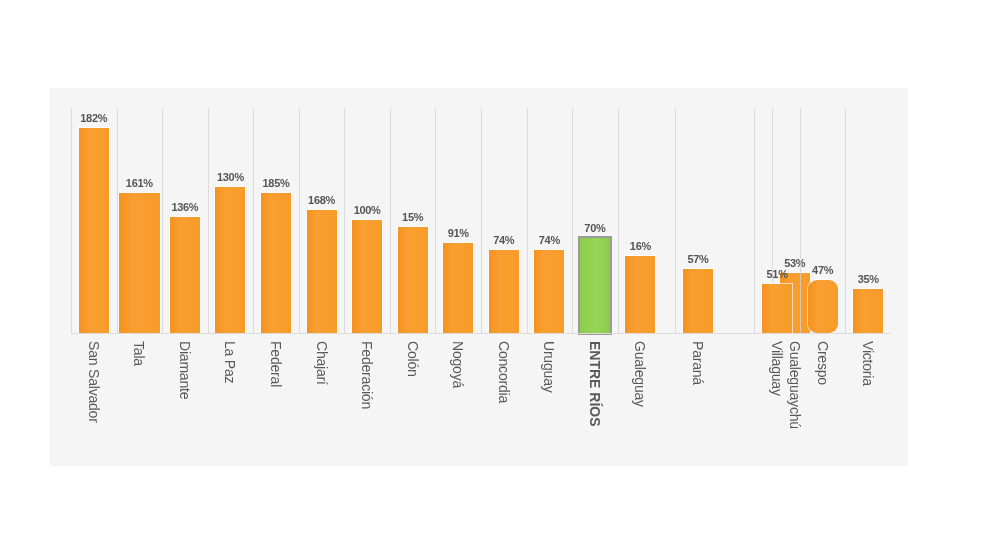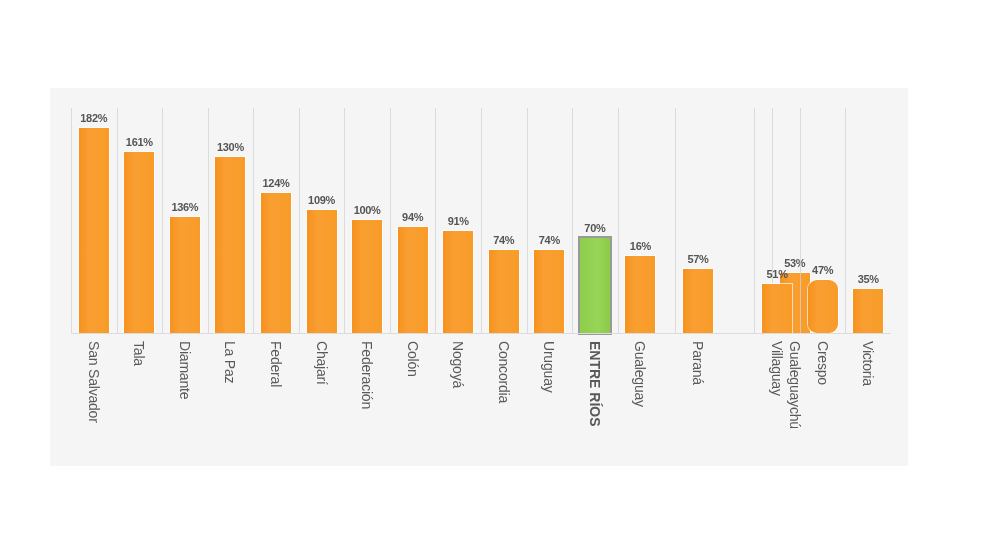--- a/index.html
+++ b/index.html
@@ -122,84 +122,84 @@
         <div class="bar-wrap">
           <div class="bar" style="height: 205px;">
             <span class="value-label">182%</span>
             <span class="cat-label">San Salvador</span>
           </div>
         </div>
       </div>
       <div class="slot" style="left: 45.5556px; width: 45.5556px;">
         <div class="gridline"></div>
         <div class="bar-wrap">
-          <div class="bar" style="height: 181px;">
+          <div class="bar" style="height: 140px; padding-left: 11px;">
             <span class="value-label">161%</span>
             <span class="cat-label">Tala</span>
           </div>
         </div>
       </div>
       <div class="slot" style="left: 91.1111px; width: 45.5556px;">
         <div class="gridline"></div>
         <div class="bar-wrap">
           <div class="bar" style="height: 116px;">
             <span class="value-label">136%</span>
             <span class="cat-label">Diamante</span>
           </div>
         </div>
       </div>
       <div class="slot" style="left: 136.667px; width: 45.5556px;">
         <div class="gridline"></div>
         <div class="bar-wrap">
-          <div class="bar" style="height: 176px;">
+          <div class="bar" style="height: 146px;">
             <span class="value-label">130%</span>
             <span class="cat-label">La Paz</span>
           </div>
         </div>
       </div>
       <div class="slot" style="left: 182.222px; width: 45.5556px;">
         <div class="gridline"></div>
         <div class="bar-wrap">
           <div class="bar" style="height: 140px;">
-            <span class="value-label">124%</span>
+            <span class="value-label">185%</span>
             <span class="cat-label">Federal</span>
           </div>
         </div>
       </div>
       <div class="slot" style="left: 227.778px; width: 45.5556px;">
         <div class="gridline"></div>
         <div class="bar-wrap">
           <div class="bar" style="height: 123px;">
-            <span class="value-label">109%</span>
+            <span class="value-label">168%</span>
             <span class="cat-label">Chajarí</span>
           </div>
         </div>
       </div>
       <div class="slot" style="left: 273.333px; width: 45.5556px;">
         <div class="gridline"></div>
         <div class="bar-wrap">
           <div class="bar" style="height: 113px;">
             <span class="value-label">100%</span>
             <span class="cat-label">Federación</span>
           </div>
         </div>
       </div>
       <div class="slot" style="left: 318.889px; width: 45.5556px;">
         <div class="gridline"></div>
         <div class="bar-wrap">
           <div class="bar" style="height: 106px;">
-            <span class="value-label">94%</span>
+            <span class="value-label">15%</span>
             <span class="cat-label">Colón</span>
           </div>
         </div>
       </div>
       <div class="slot" style="left: 364.444px; width: 45.5556px;">
         <div class="gridline"></div>
         <div class="bar-wrap">
-          <div class="bar" style="height: 102px;">
+          <div class="bar" style="height: 90px;">
             <span class="value-label">91%</span>
             <span class="cat-label">Nogoyá</span>
           </div>
         </div>
       </div>
       <div class="slot" style="left: 410px; width: 45.5556px;">
         <div class="gridline"></div>
         <div class="bar-wrap">
           <div class="bar" style="height: 83px;">
             <span class="value-label">74%</span>

